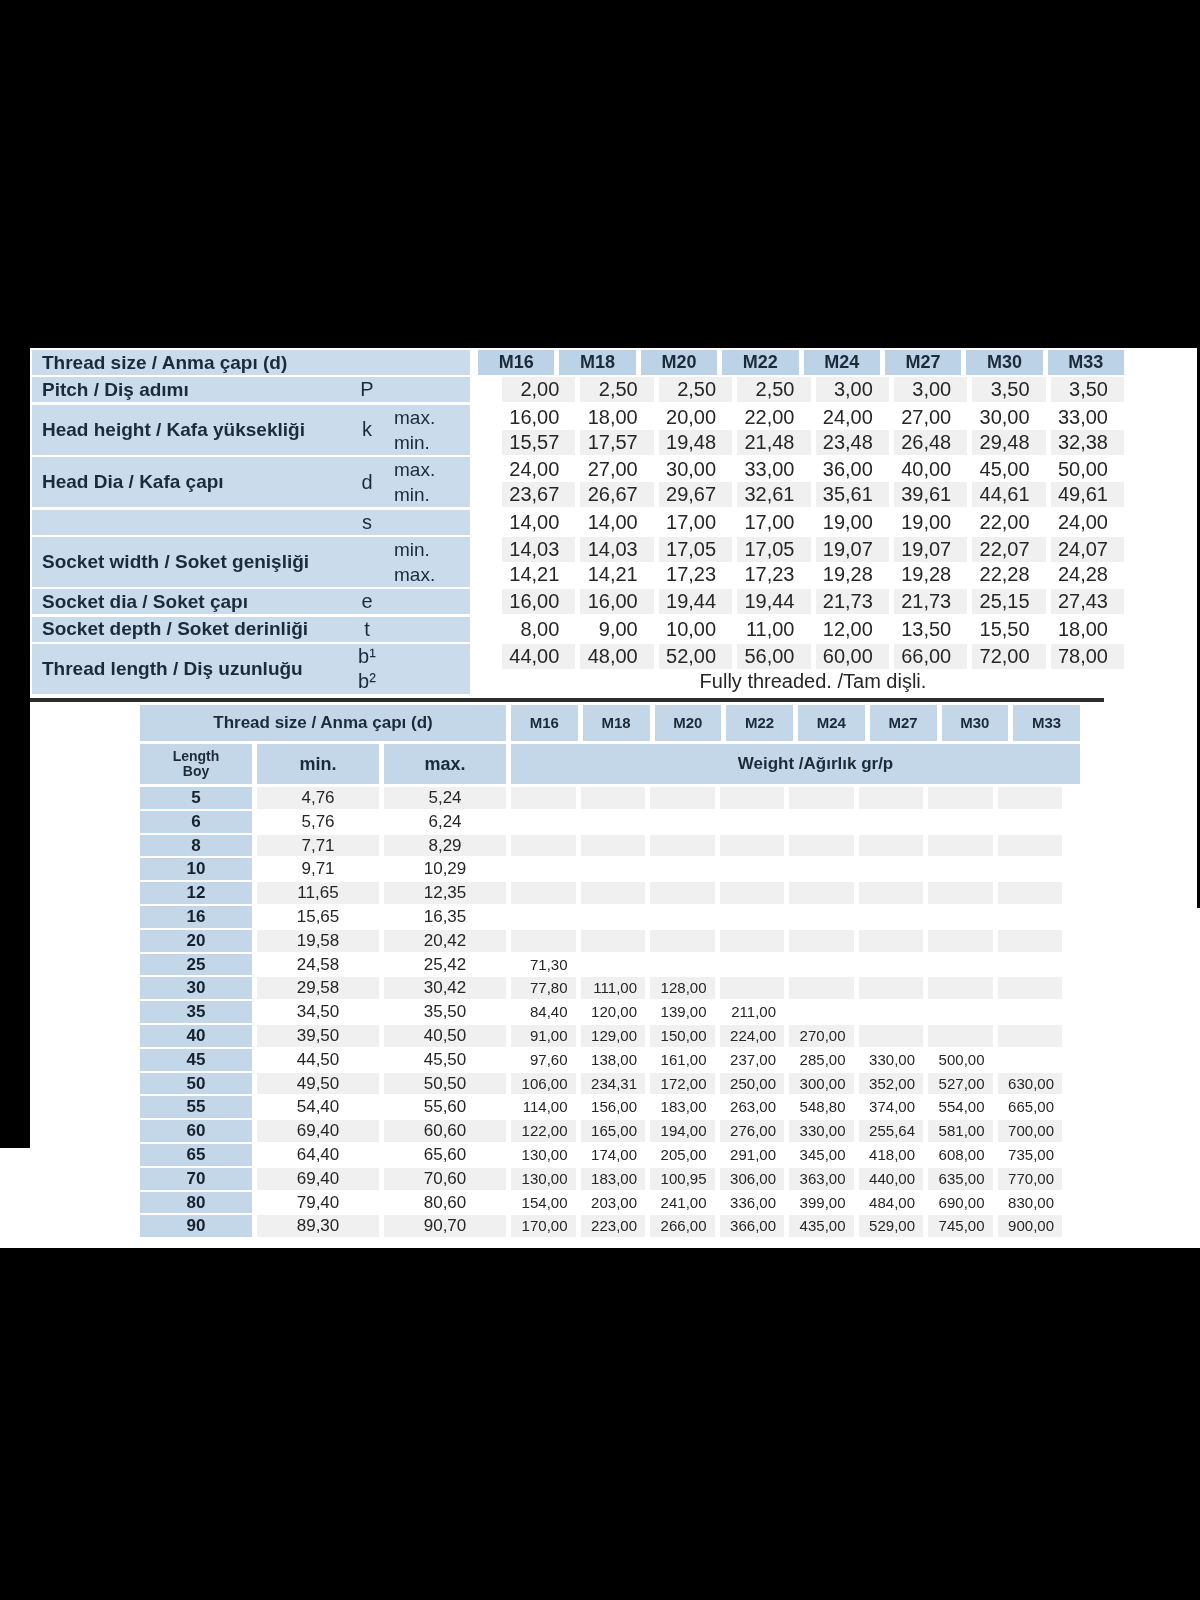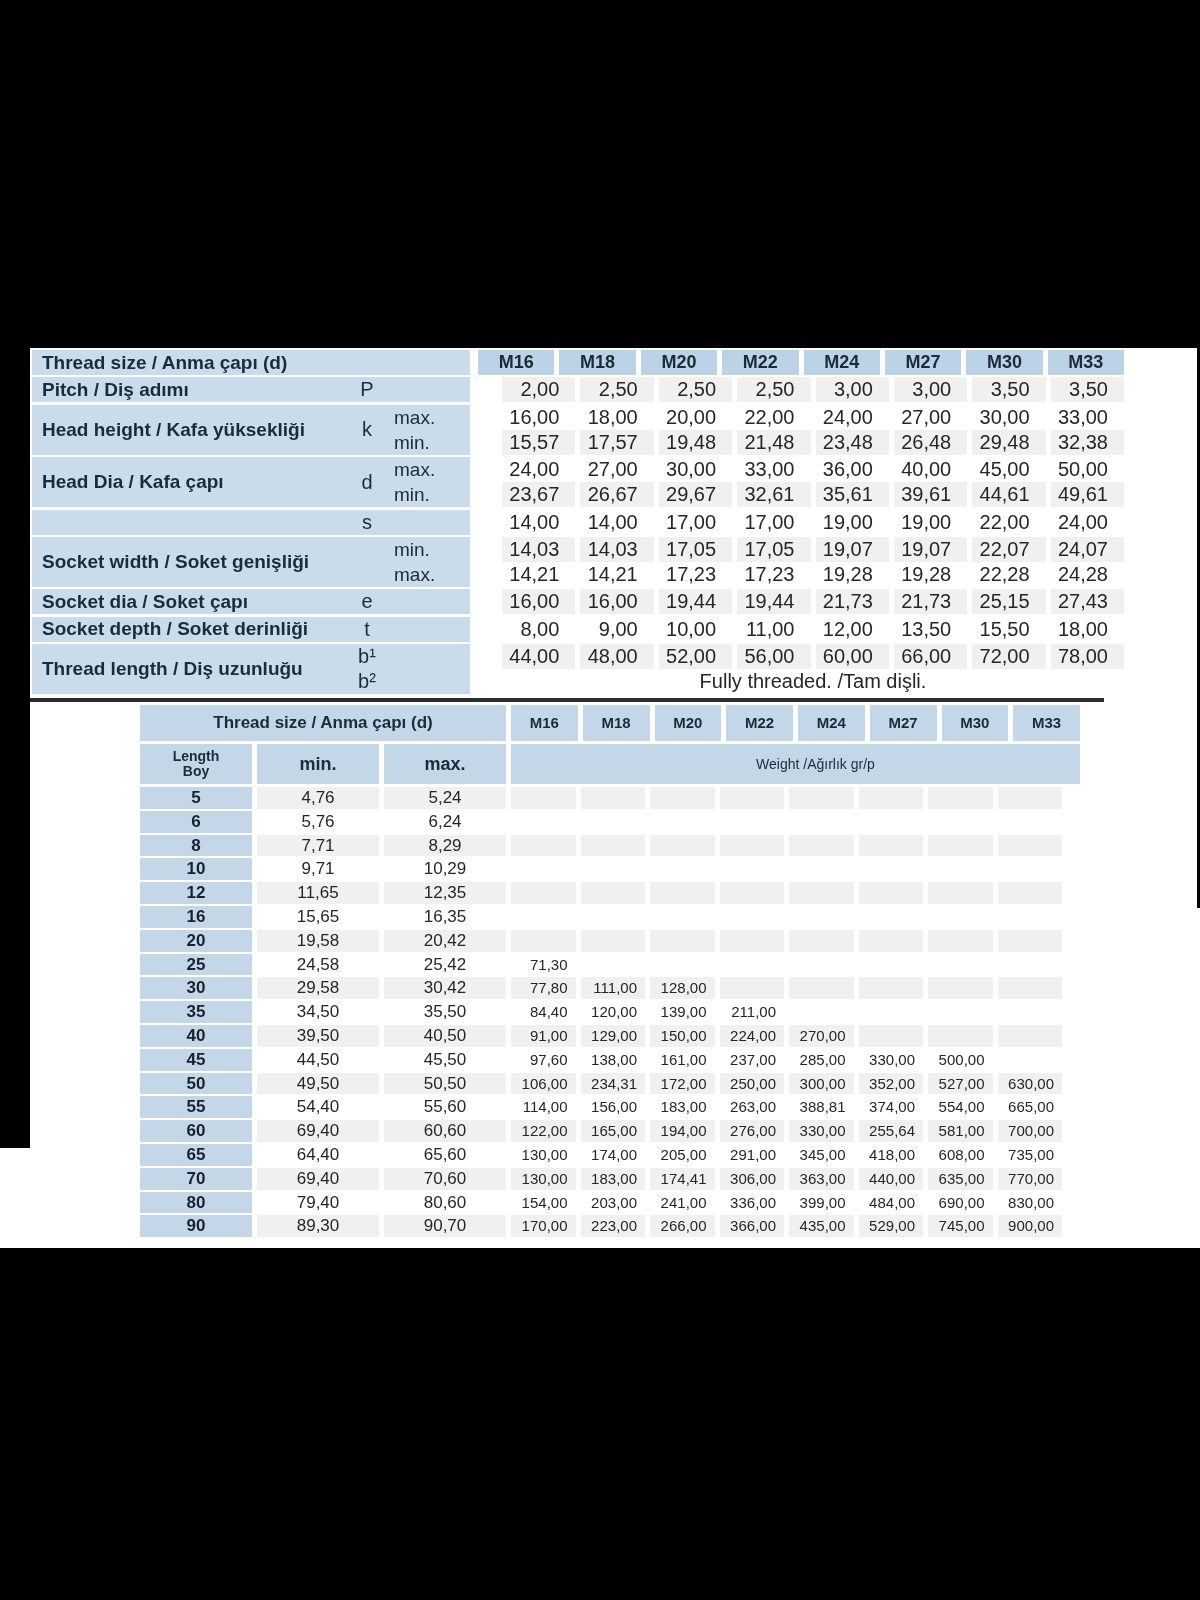--- a/index.html
+++ b/index.html
@@ -40,22 +40,22 @@
   .t2-title{width:366px;background:#c4d7e8;color:#1c2b3a;font-weight:700;font-size:17px;
             display:flex;align-items:center;justify-content:center;margin-right:5px;box-sizing:border-box;}
   .t2sizes{flex:1;display:flex;gap:5px;}
   .t2size{flex:1;background:#c4d7e8;text-align:center;line-height:36px;font-weight:700;
           font-size:15px;color:#1c2b3a;}
   .t2r2{display:flex;height:40px;margin-bottom:3px;}
   .t2lenh{width:112px;background:#c4d7e8;display:flex;flex-direction:column;justify-content:center;
           text-align:center;font-weight:700;font-size:14px;line-height:15px;color:#1c2b3a;margin-right:5px;}
   .t2minh,.t2maxh{width:122px;background:#c4d7e8;text-align:center;line-height:40px;font-weight:700;
           font-size:18px;color:#1c2b3a;margin-right:5px;}
-  .t2wh{flex:1;background:#c4d7e8;text-align:center;line-height:40px;font-weight:400;
-        font-size:14px;color:#1c2b3a;padding-left:40px;}
+  .t2wh{flex:1;background:#c4d7e8;text-align:center;line-height:40px;font-weight:700;
+        font-size:17px;color:#1c2b3a;padding-left:40px;}
   .t2row{display:flex;height:21.8px;margin-bottom:2px;}
   .t2len{width:112px;background:#c4d7e8;text-align:center;line-height:21.8px;font-weight:700;
          font-size:17px;color:#17222e;margin-right:5px;}
   .t2min,.t2max{width:122px;text-align:center;line-height:21.8px;font-size:17px;color:#262626;
          margin-right:5px;background:#fff;}
   .t2w{flex:1;text-align:right;padding-right:8px;box-sizing:border-box;line-height:21.8px;
        font-size:15px;color:#262626;background:#fff;margin-right:5px;}
   .t2w:last-child{margin-right:18px;}
   .t2row.z .t2min,.t2row.z .t2max,.t2row.z .t2w{background:#f0f0f1;}
 </style>
@@ -499,21 +499,21 @@
             <div class="t2w">630,00</div>
           </div>
           <div class="t2row">
             <div class="t2len">55</div>
             <div class="t2min">54,40</div>
             <div class="t2max">55,60</div>
             <div class="t2w">114,00</div>
             <div class="t2w">156,00</div>
             <div class="t2w">183,00</div>
             <div class="t2w">263,00</div>
-            <div class="t2w">388,81</div>
+            <div class="t2w">548,80</div>
             <div class="t2w">374,00</div>
             <div class="t2w">554,00</div>
             <div class="t2w">665,00</div>
           </div>
           <div class="t2row z">
             <div class="t2len">60</div>
             <div class="t2min">69,40</div>
             <div class="t2max">60,60</div>
             <div class="t2w">122,00</div>
             <div class="t2w">165,00</div>
@@ -536,21 +536,21 @@
             <div class="t2w">418,00</div>
             <div class="t2w">608,00</div>
             <div class="t2w">735,00</div>
           </div>
           <div class="t2row z">
             <div class="t2len">70</div>
             <div class="t2min">69,40</div>
             <div class="t2max">70,60</div>
             <div class="t2w">130,00</div>
             <div class="t2w">183,00</div>
-            <div class="t2w">174,41</div>
+            <div class="t2w">100,95</div>
             <div class="t2w">306,00</div>
             <div class="t2w">363,00</div>
             <div class="t2w">440,00</div>
             <div class="t2w">635,00</div>
             <div class="t2w">770,00</div>
           </div>
           <div class="t2row">
             <div class="t2len">80</div>
             <div class="t2min">79,40</div>
             <div class="t2max">80,60</div>

